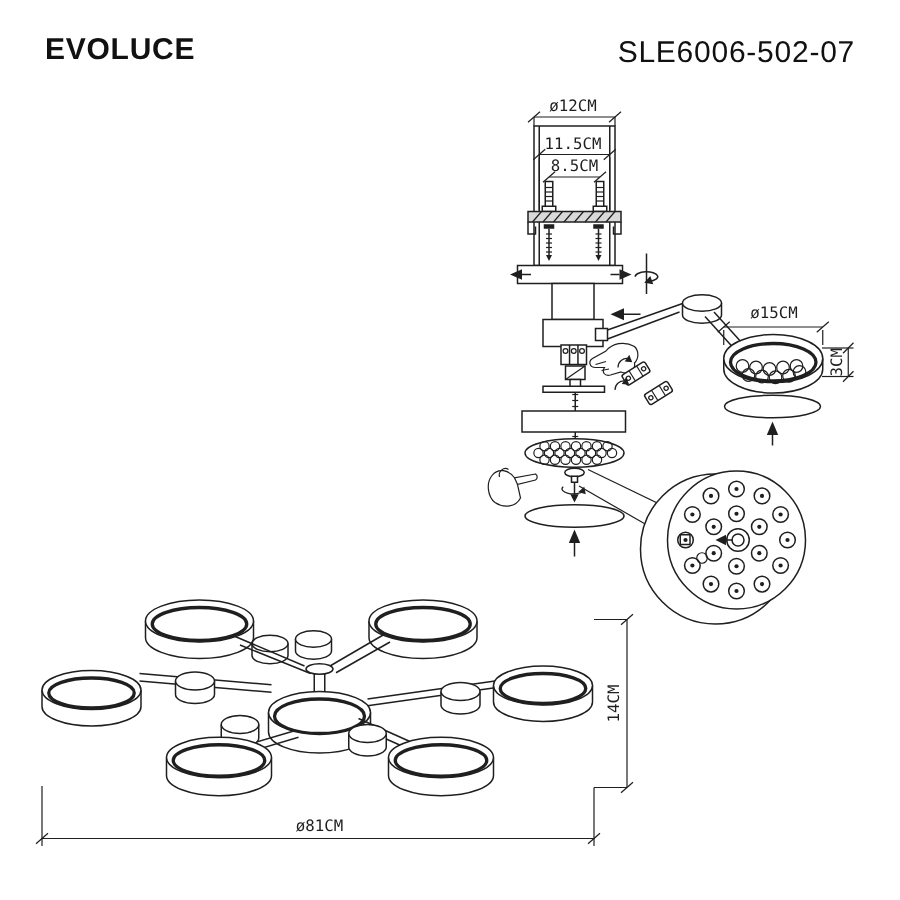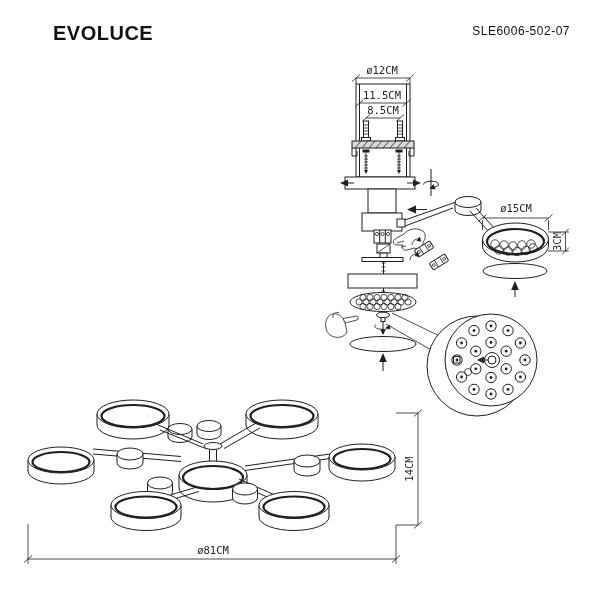--- a/index.html
+++ b/index.html
@@ -2,24 +2,24 @@
 <html><head>
 <meta charset="utf-8">
 <style>
   html,body{margin:0;padding:0;}
   body{
     width:600px;height:600px;position:relative;background:#ffffff;
     font-family:"Liberation Sans", sans-serif;color:#1f1f1f;overflow:hidden;
   }
   .brand{
     position:absolute;left:30px;top:22px;font-size:20px;font-weight:700;
-    letter-spacing:.5px;color:#111;margin-left:23px;
+    letter-spacing:.5px;color:#111;
   }
   .model{
-    position:absolute;right:30px;top:24px;font-size:12px;font-weight:400;
+    position:absolute;right:30px;top:24px;font-size:20px;font-weight:400;
     letter-spacing:.5px;color:#111;
   }
   svg{position:absolute;left:0;top:0;}
   .ln{stroke:#1f1f1f;stroke-width:1;fill:none;}
   .thin{stroke:#1f1f1f;stroke-width:.8;fill:none;}
   .thick{stroke:#1f1f1f;stroke-width:2.2;fill:none;}
   .wfill{fill:#ffffff;stroke:#1f1f1f;stroke-width:1;}
   .solid{fill:#1f1f1f;stroke:none;}
   .dimtxt{font-family:"DejaVu Sans Mono", monospace;font-size:10.5px;fill:#1f1f1f;}
 </style>

